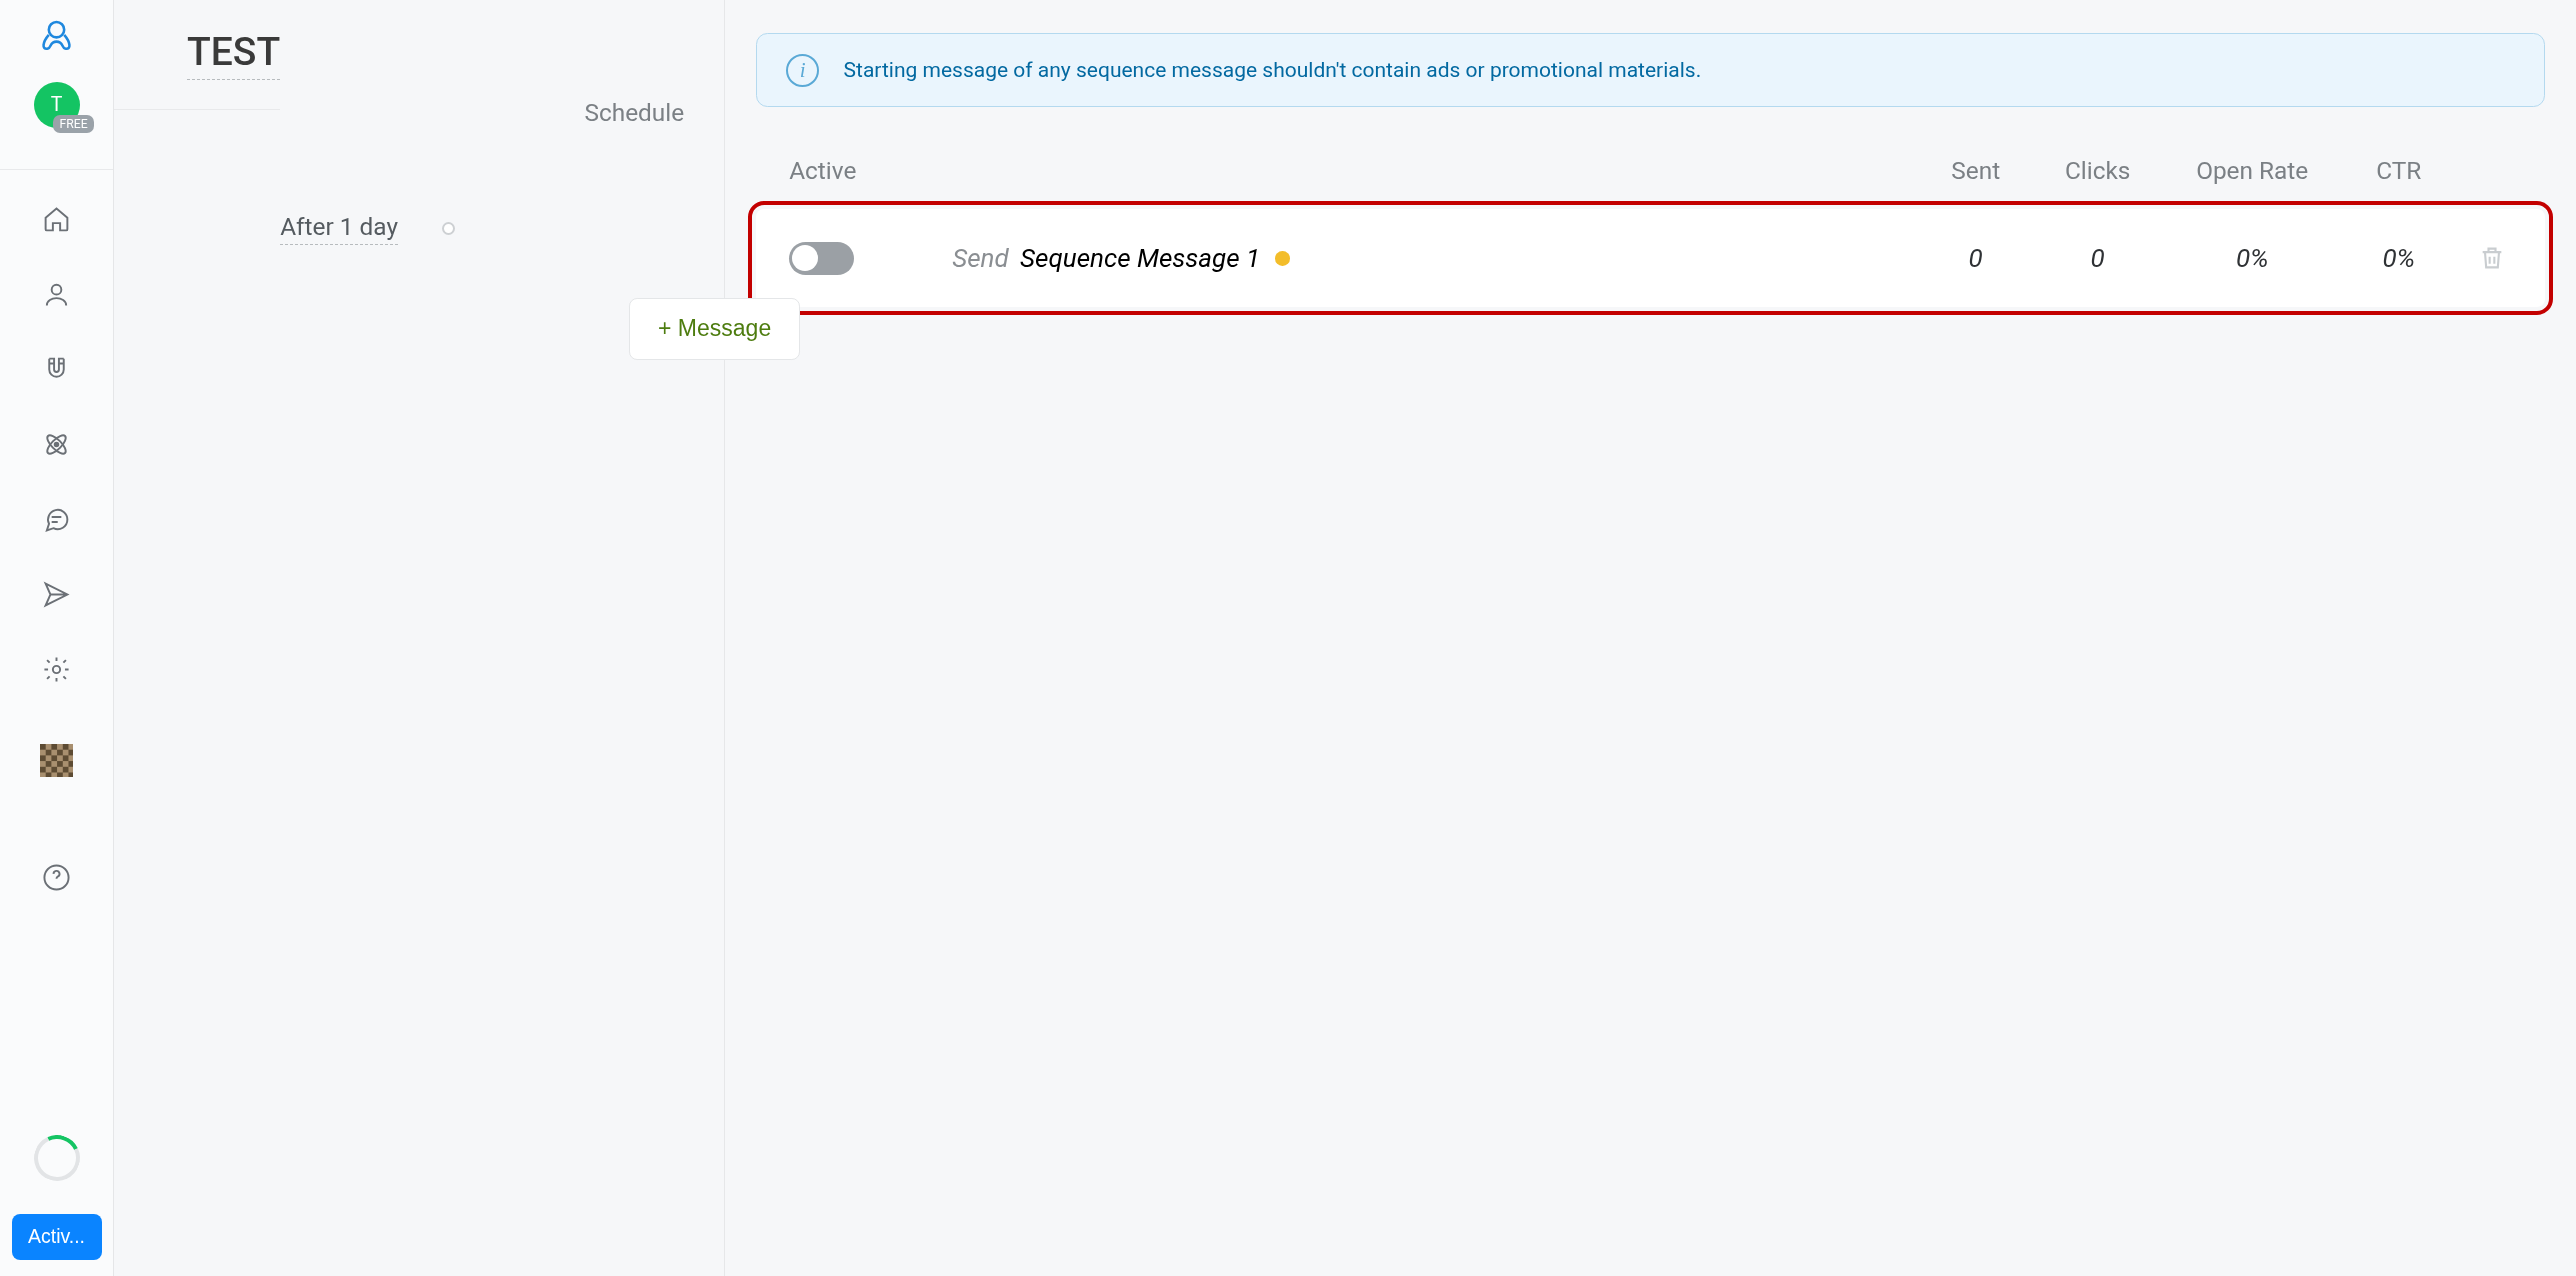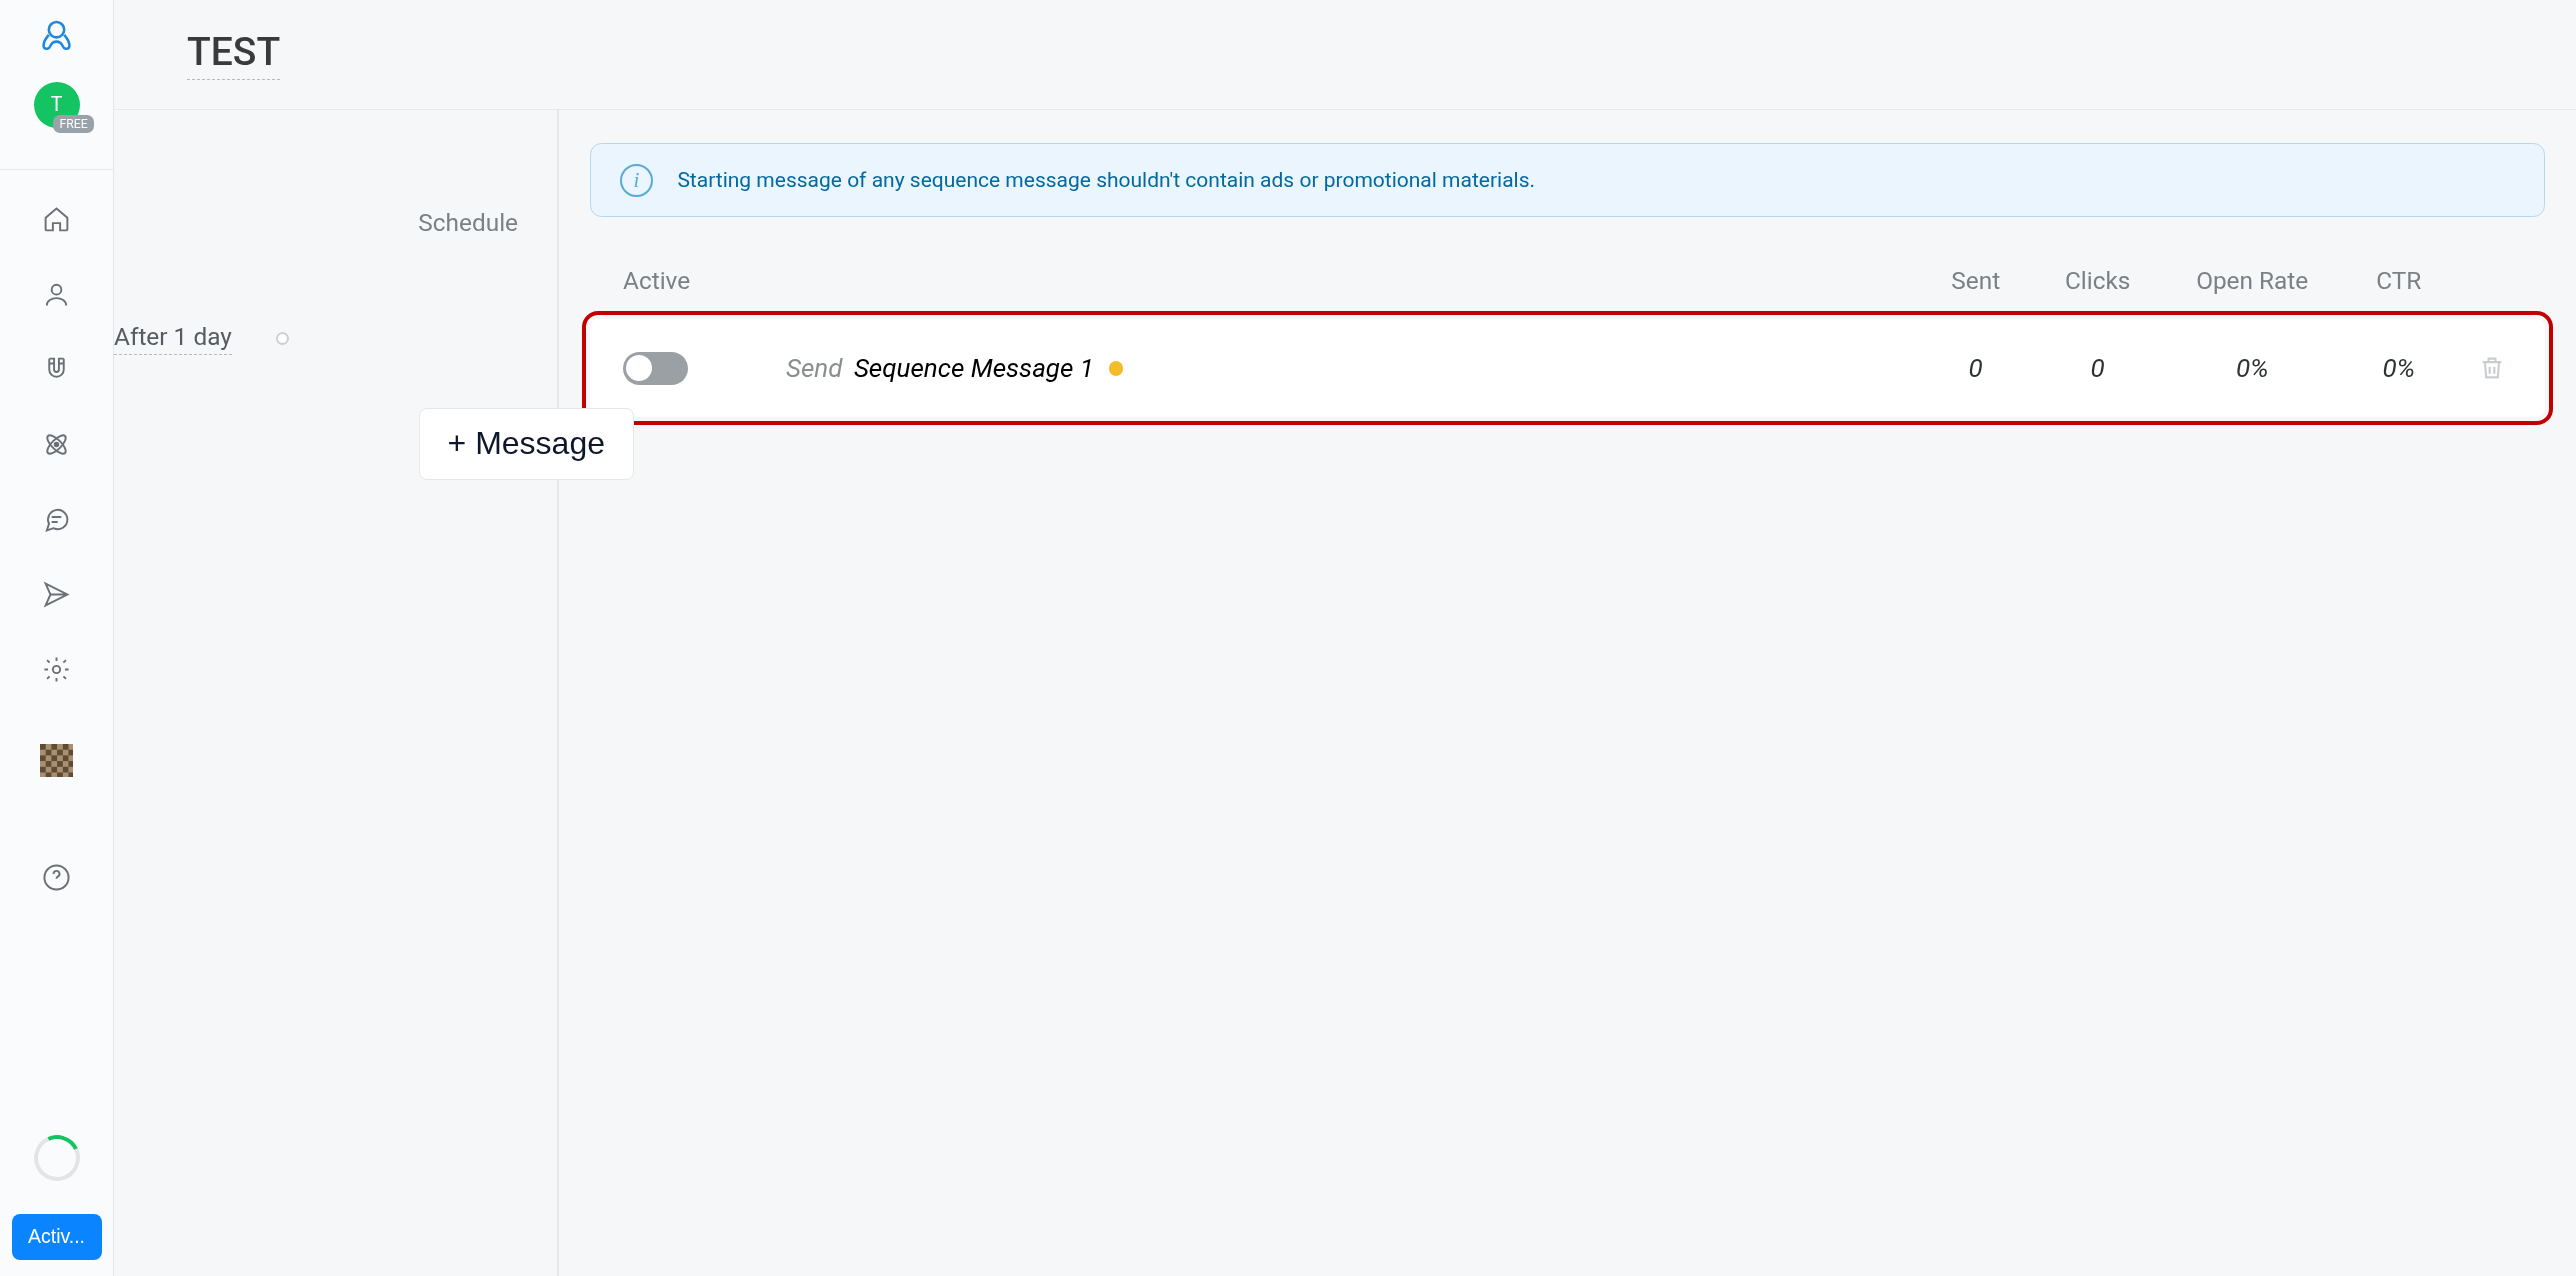--- a/index.html
+++ b/index.html
@@ -53,21 +53,21 @@
     .spinner-ring {
       width:46px; height:46px; border:4.9px solid #e2e4e6; border-top-color:#14c463; border-radius:50%;
       transform: rotate(20deg);
     }
     .activ-btn {
       background:#0a84ff; color:#fff; border:none; border-radius:8.1px;
       font-size: 19.5px; padding: 11.4px 8.1px; width:90px; text-align:center; cursor:pointer;
       white-space:nowrap; overflow:hidden; text-overflow:ellipsis;
     }
 
-    .main { flex:1; display:flex; flex-direction:column; }
+    .main { flex:1; display:flex; }
     .topbar {
       height: 110px; border-bottom: 1.6px solid #e8e9eb;
       display:flex; align-items:center; padding-left: 73px;
       background:#f6f7f9;
     }
     .page-title {
       font-size: 39px; font-weight:500; color:#3a3a3a;
       border-bottom: 1.6px dashed #b7bbbe; padding-bottom: 3.3px;
     }
 
@@ -79,21 +79,21 @@
     .vline { position:absolute; right:0; top:0; bottom:0; width:1.6px; background:#e6e7e9;}
     .schedule-header { text-align:right; padding-right:41px; font-size:24.4px; color:#7b8085; margin-bottom:65px;}
     .schedule-row { display:flex; align-items:center; justify-content:flex-start; padding-right:0; gap:11.4px; height:73px;}
     .schedule-label { font-size:24.4px; color:#555b60; border-bottom:1.6px dashed #b7bbbe; padding-bottom:2.4px; margin-right:33px;}
     .conn-dot { width:13px;height:13px;border:2.4px solid #cdd0d3;border-radius:50%;background:#fff; margin-right:-7.3px; z-index:2;}
     .add-msg-btn {
       margin: 33px 12px 0 0;
       margin-left: auto; margin-right: -106px;
       display:block;
       background:#fff; border:1.6px solid #e4e6e8; border-radius:8.1px;
-      padding: 16.3px 28px; font-size:32px; color:#0f172a; cursor:pointer;
+      padding: 16.3px 28px; font-size:23px; color:#4d7c0f; cursor:pointer;
     }
     .add-msg-wrap{ display:flex; justify-content:flex-end; padding-right:0;}
     .add-msg-wrap .add-msg-btn{ margin-right: 31px; transform: translateX(106px);}
 
     .messages-col { flex:1; padding: 33px 31px 0 31px; }
     .info-banner {
       border: 1.6px solid #b4d9ef; background:#eaf5fd; border-radius:11.4px;
       display:flex; align-items:center; gap:24.4px; padding: 19.5px 29px; margin-bottom: 49px;
     }
     .info-icon { width:33px;height:33px;border:2.4px solid #5aa9d6;border-radius:50%;display:flex;align-items:center;justify-content:center;color:#5aa9d6;font-style:italic;font-family:Georgia,serif;font-size:21px;}

